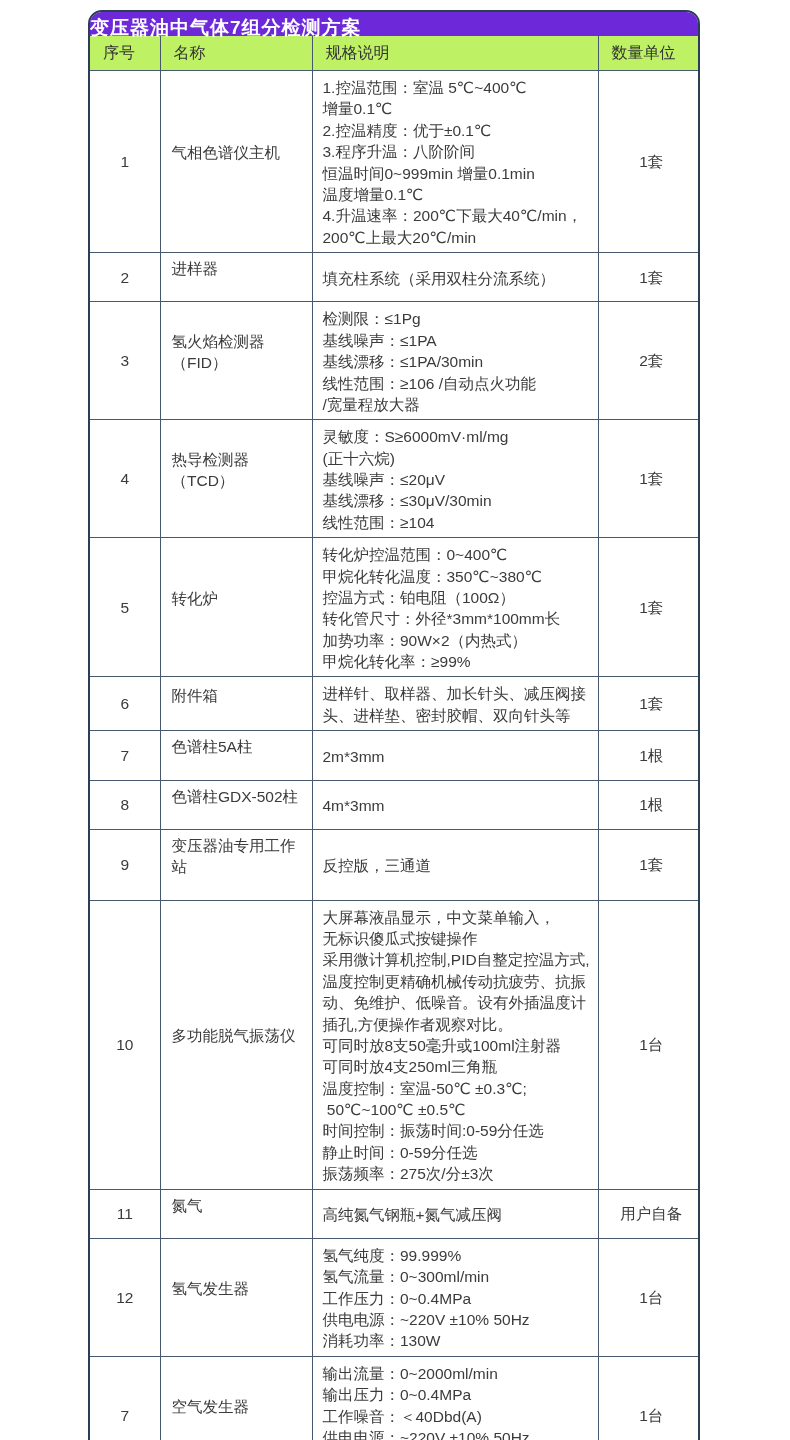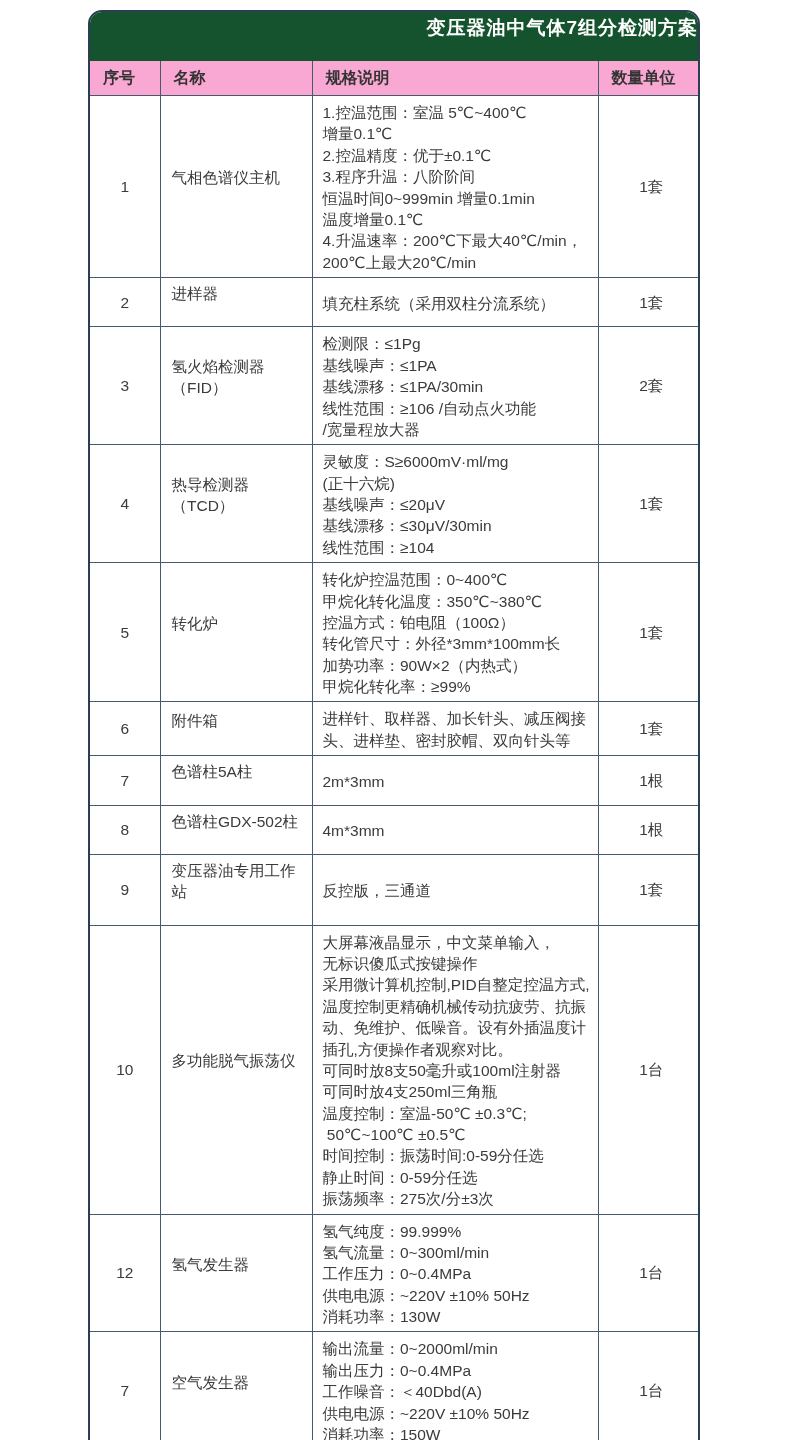--- a/index.html
+++ b/index.html
@@ -20,26 +20,26 @@
     position: absolute;
     left: 88px;
     top: 10px;
     width: 608px;
     border: 2px solid #2b3e54;
     border-radius: 14px;
     overflow: hidden;
     background: #ffffff;
   }
   .title-bar {
-    background: #14532d;
+    background: #6d28d9;
     color: #ffffff;
     font-size: 19px;
     font-weight: bold;
-    text-align: right;
-    height: 49px;
+    text-align: left;
+    height: 24px;
     line-height: 31px;
     letter-spacing: 1px;
   }
   table.spec {
     width: 100%;
     border-collapse: collapse;
     border-style: hidden; 
     table-layout: fixed;
   }
   table.spec th, table.spec td {
@@ -47,22 +47,21 @@
     vertical-align: middle;
     font-size: 15.5px;
     line-height: 1.38;
     font-weight: normal;
   }
   table.spec th {
     text-align: left;
     padding: 6px 6px 6px 13px;
     font-size: 16px;
     color: #333333;
-    background: #f9a8d4;
-    font-weight: bold;
+    background: #bef264;
   }
   td.c-no {
     text-align: center;
     padding: 5px 2px;
     font-size: 16px;
   }
   th.c-no { padding-left: 13px; }
   td.c-name {
     text-align: left;
     padding: 5px 4px 22px 11px;
@@ -187,20 +186,26 @@
 可同时放8支50毫升或100ml注射器
 可同时放4支250ml三角瓶
 温度控制：室温-50℃ ±0.3℃;
  50℃~100℃ ±0.5℃
 时间控制：振荡时间:0-59分任选
 静止时间：0-59分任选
 振荡频率：275次/分±3次</td>
     <td class="c-qty">1台</td>
   </tr>
           <tr>
+    <td class="c-no">11</td>
+    <td class="c-name">氮气</td>
+    <td class="c-spec">高纯氮气钢瓶+氮气减压阀</td>
+    <td class="c-qty">用户自备</td>
+  </tr>
+          <tr>
     <td class="c-no">12</td>
     <td class="c-name">氢气发生器</td>
     <td class="c-spec">氢气纯度：99.999%
 氢气流量：0~300ml/min
 工作压力：0~0.4MPa
 供电电源：~220V ±10% 50Hz
 消耗功率：130W</td>
     <td class="c-qty">1台</td>
   </tr>
           <tr>

